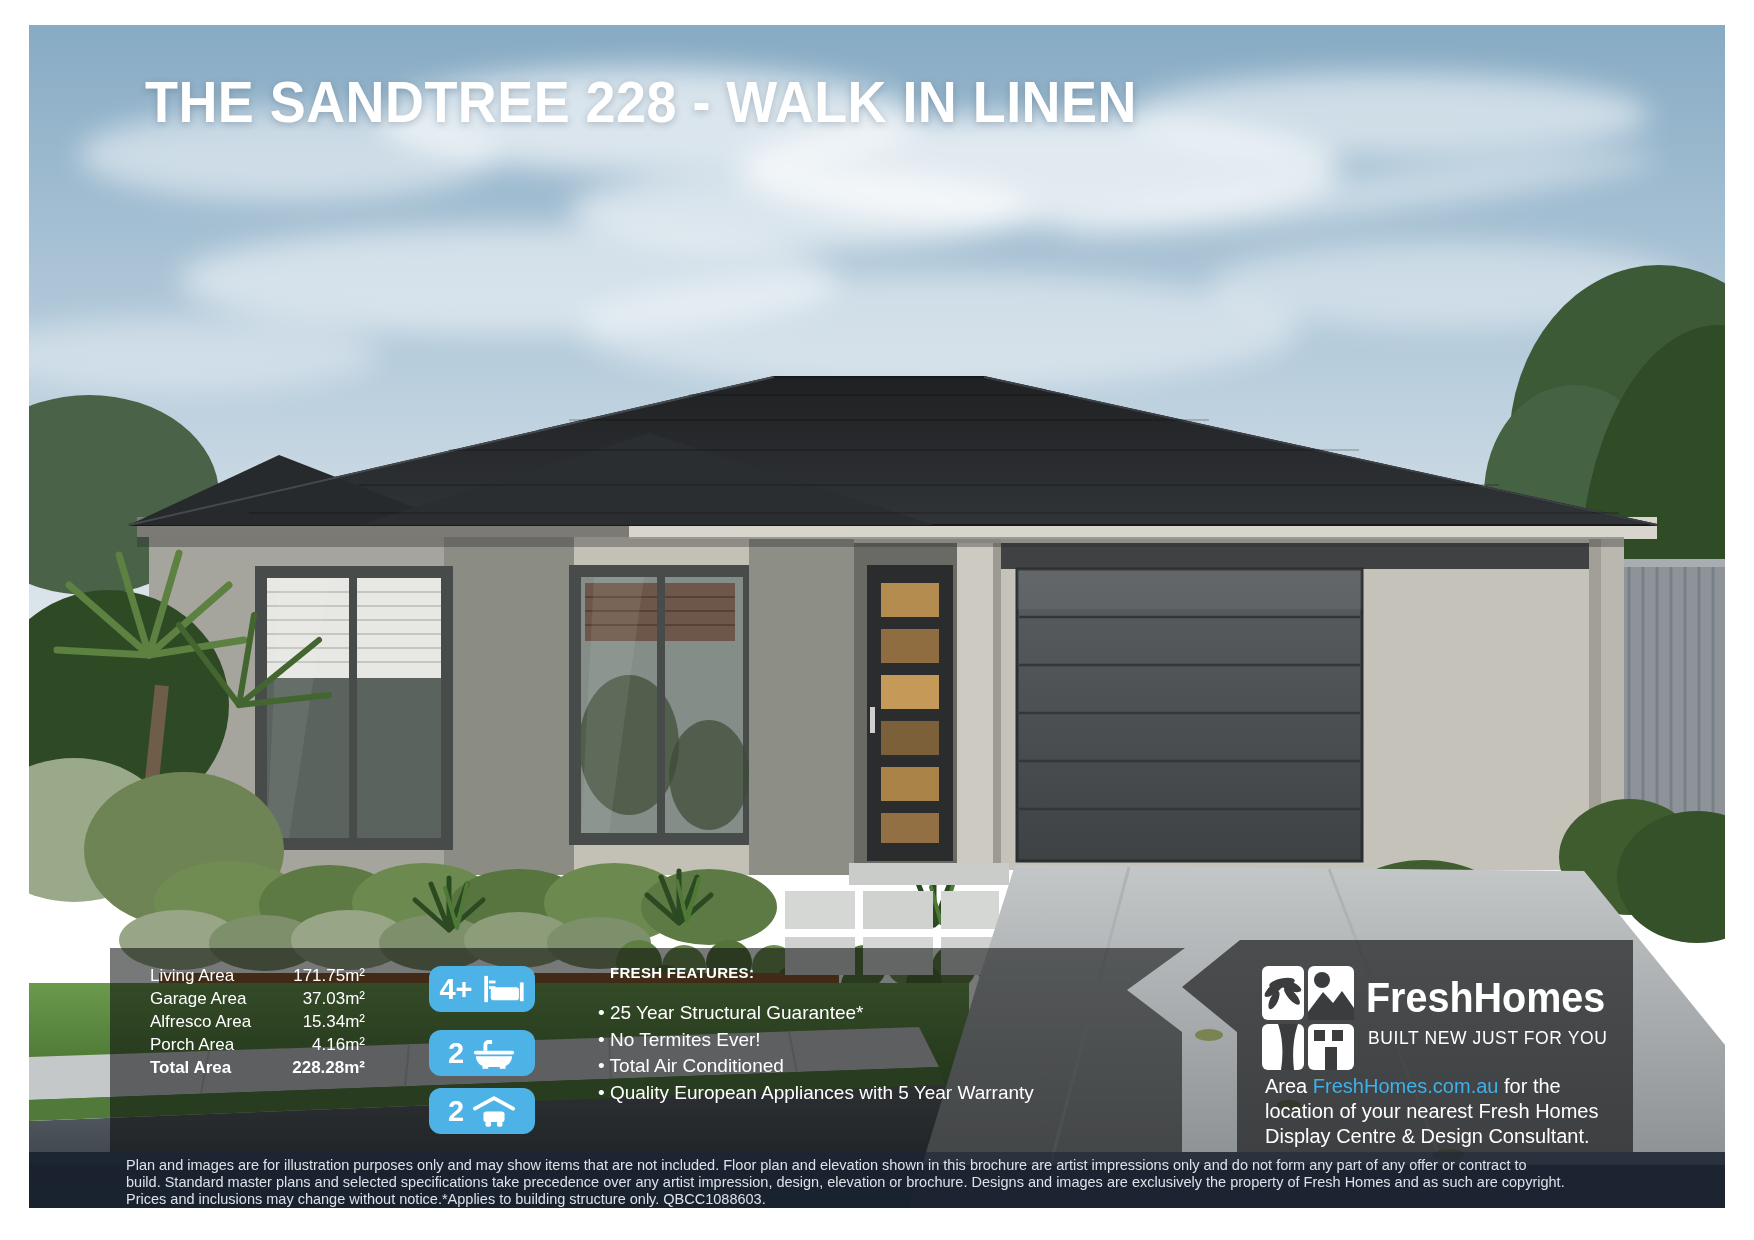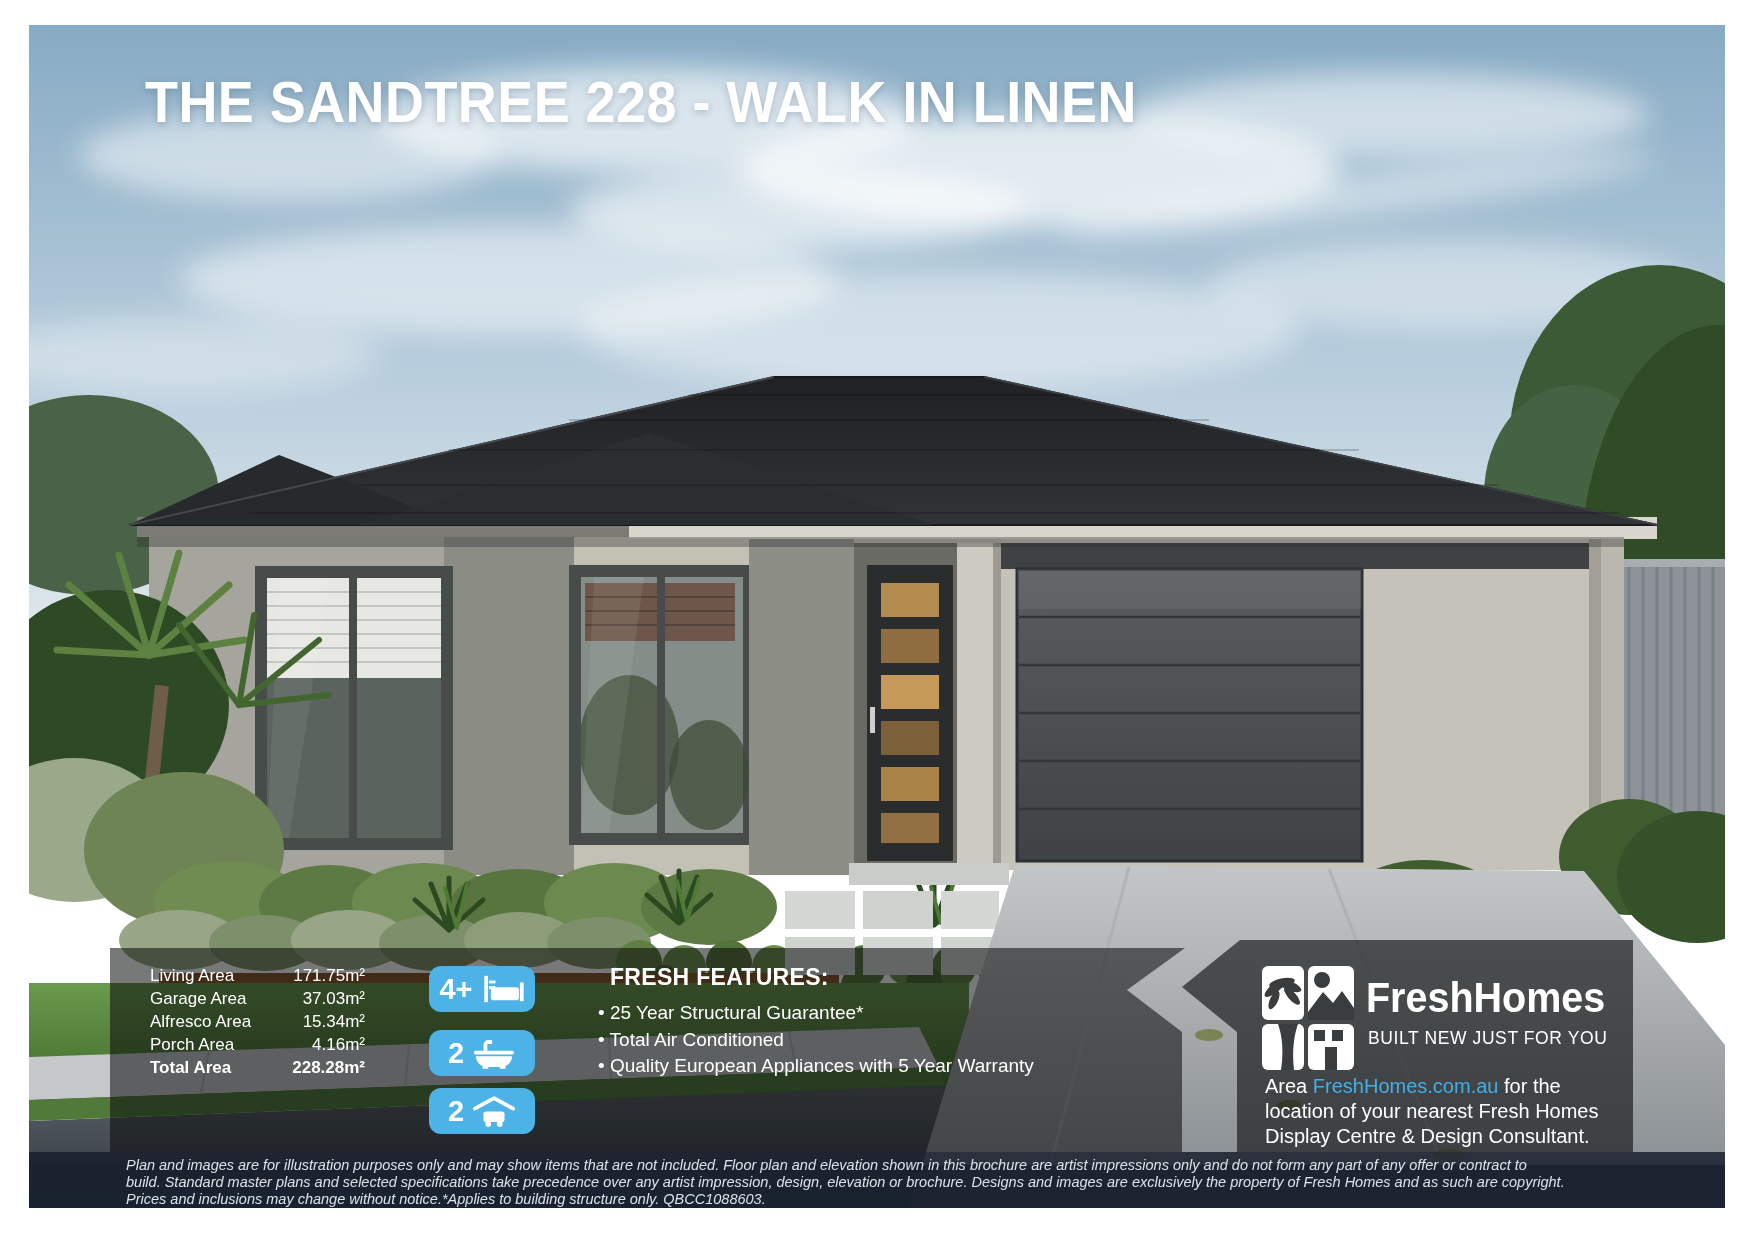--- a/index.html
+++ b/index.html
@@ -20,41 +20,41 @@
   .area-row{display:flex;line-height:23px;}
   .area-row .lbl{flex:1;text-align:left;}
   .area-row .val{text-align:right;}
   .area-row.total{font-weight:bold;}
 
   .badge{position:absolute;left:319px;width:106px;height:46px;border-radius:12px;
          display:flex;align-items:center;justify-content:center;gap:8px;color:#fff;}
   .badge .cnt{font-size:29px;font-weight:bold;line-height:1;}
   .badge svg{display:block;}
 
-  .features-heading{position:absolute;left:500px;top:16px;color:#fff;font-size:23px;font-weight:bold;
+  .features-heading{position:absolute;left:500px;top:16px;color:#fff;font-size:15px;font-weight:bold;
                     letter-spacing:.3px;}
   .features-list{position:absolute;left:488px;top:52px;color:#fff;font-size:19px;}
   .feature-item{line-height:26.5px;}
   .feature-item::before{content:"• ";}
 
   
   .panel-right{position:absolute;left:1182px;top:940px;width:451px;height:228px;
                background:rgba(24,25,27,.68);
                clip-path:polygon(58px 0,451px 0,451px 212px,55px 212px,55px 92px,0 47px);}
   .logo-mark{position:absolute;left:80px;top:26px;}
   .brand-name{position:absolute;left:184px;top:34px;color:#fff;font-size:42px;font-weight:bold;
               transform:scaleX(.94);transform-origin:left top;white-space:nowrap;}
   .brand-tagline{position:absolute;left:186px;top:88px;color:#fff;font-size:17.5px;letter-spacing:.6px;
                  white-space:nowrap;}
   .visit{position:absolute;left:83px;top:134px;color:#fff;font-size:20px;line-height:25px;white-space:nowrap;}
   .visit .link{color:#3fb0e8;cursor:pointer;}
 
   
   .disclaimer{position:absolute;left:29px;top:1152px;width:1696px;height:56px;
-              background:rgba(22,30,44,.83);font-style:italic;}
+              background:rgba(22,30,44,.83);}
   .disclaimer .txt{position:absolute;left:97px;top:5px;color:#dde2e8;font-size:14.5px;line-height:17.2px;
                    white-space:nowrap;}
 </style>
 </head>
 <body>
 
 <div class="page">
 
   <div class="photo">
     <svg width="1696" height="1183" viewBox="0 0 1696 1183">
@@ -369,20 +369,21 @@
           <rect x="12" y="17" width="22" height="11" rx="3" fill="#ffffff"></rect>
           <circle cx="17" cy="30" r="3" fill="#ffffff"></circle>
             <circle cx="29" cy="30" r="3" fill="#ffffff"></circle>
         </svg>
       </span>
     </div>
 
     <div class="features-heading">FRESH FEATURES:</div>
     <div class="features-list">
       <div class="feature-item">25 Year Structural Guarantee*</div>
+      <div class="feature-item">No Termites Ever!</div>
       <div class="feature-item">Total Air Conditioned</div>
       <div class="feature-item">Quality European Appliances with 5 Year Warranty</div>
     </div>
   </div>
 
   <div class="panel-right">
     <span class="logo-mark">
       <svg width="92" height="104" viewBox="0 0 92 104">
         <rect x="0" y="0" width="42" height="54" rx="6" fill="#ffffff"></rect>
         <rect x="46" y="0" width="46" height="54" rx="6" fill="#ffffff"></rect>

